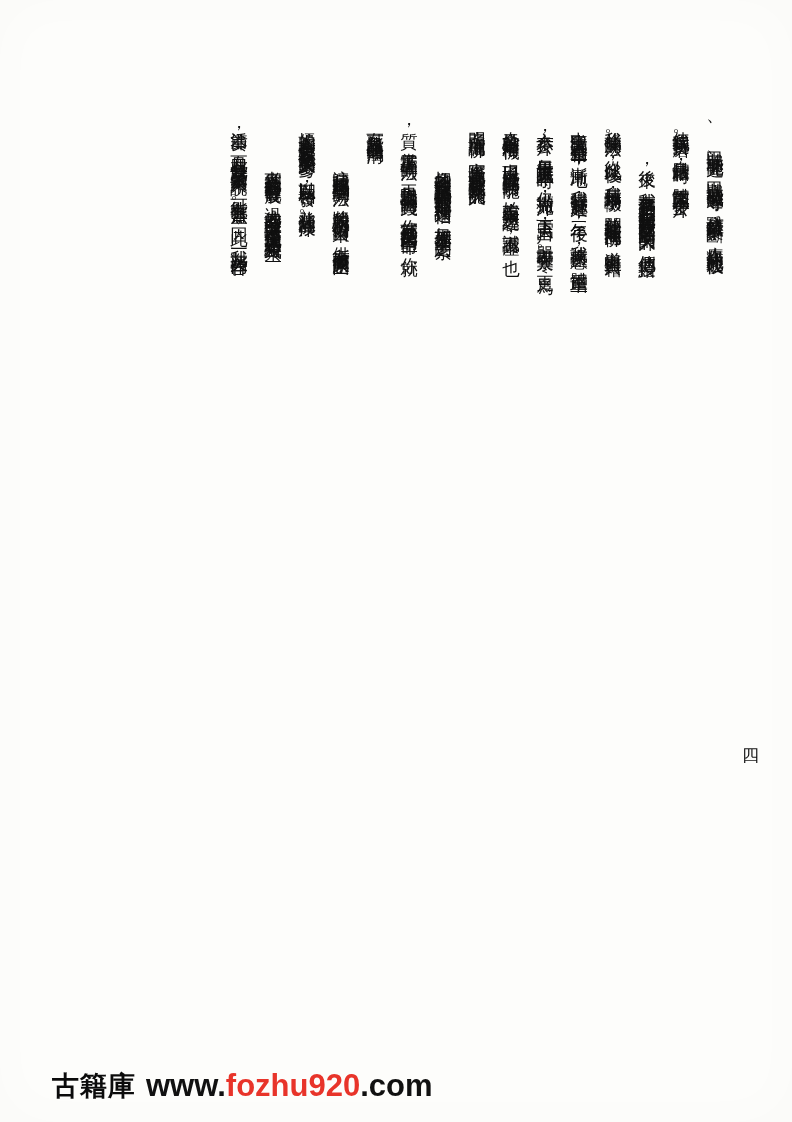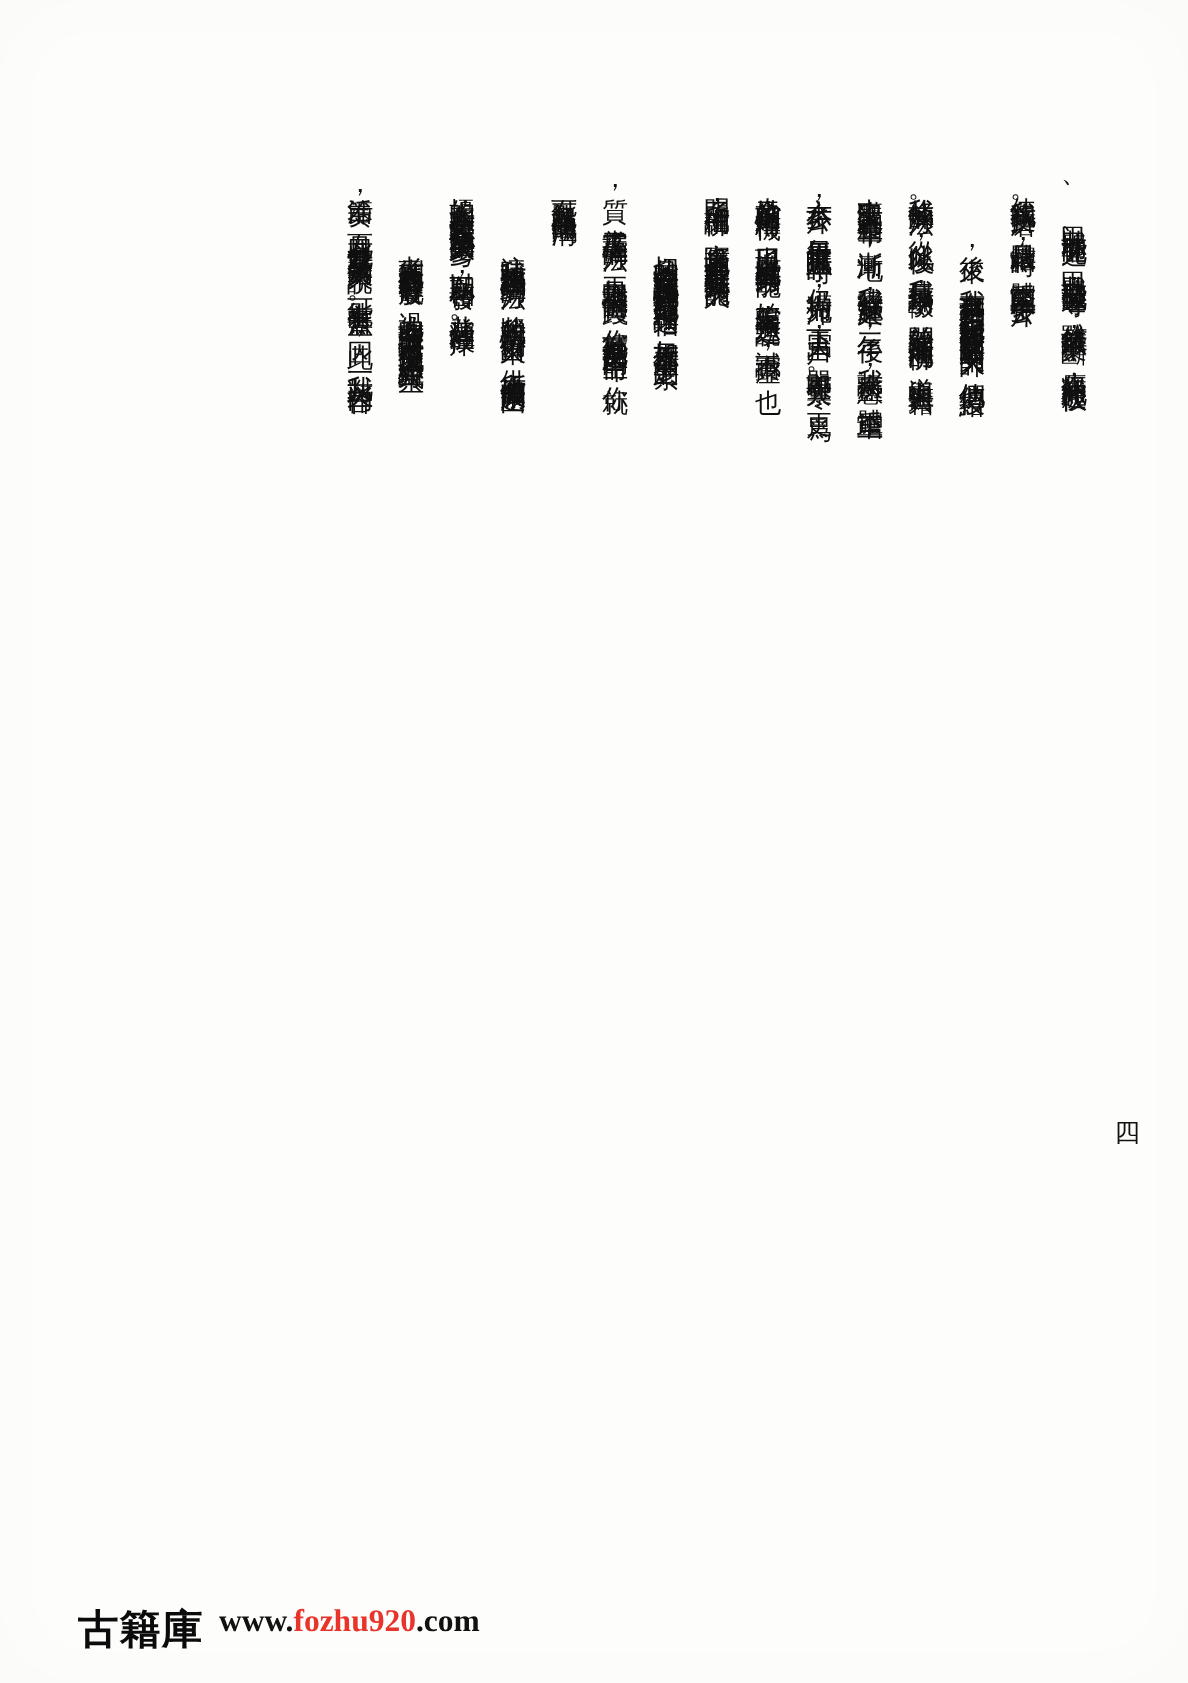--- a/index.html
+++ b/index.html
@@ -61,32 +61,32 @@
     font-size: 17px;
     color: #111;
   }
 
   
   .footer {
     position: absolute;
     left: 52px;
     bottom: 18px;
     display: flex;
-    align-items: flex-start;
+    align-items: center;
     gap: 10px;
-    font-family: Liberation Serif, serif;
+    font-family: Liberation Sans, sans-serif;
   }
   .footer-cn {
     font-size: 27px;
     font-weight: bold;
     color: #0b0b0b;
     letter-spacing: 1px;
   }
   .footer-url {
-    font-size: 21px;
+    font-size: 31px;
     font-weight: bold;
     color: #111;
     letter-spacing: 0px;
   }
   .footer-url .hl {
     color: #e8342a;
   }
   .footer-url .dot {
     color: #111;
   }

